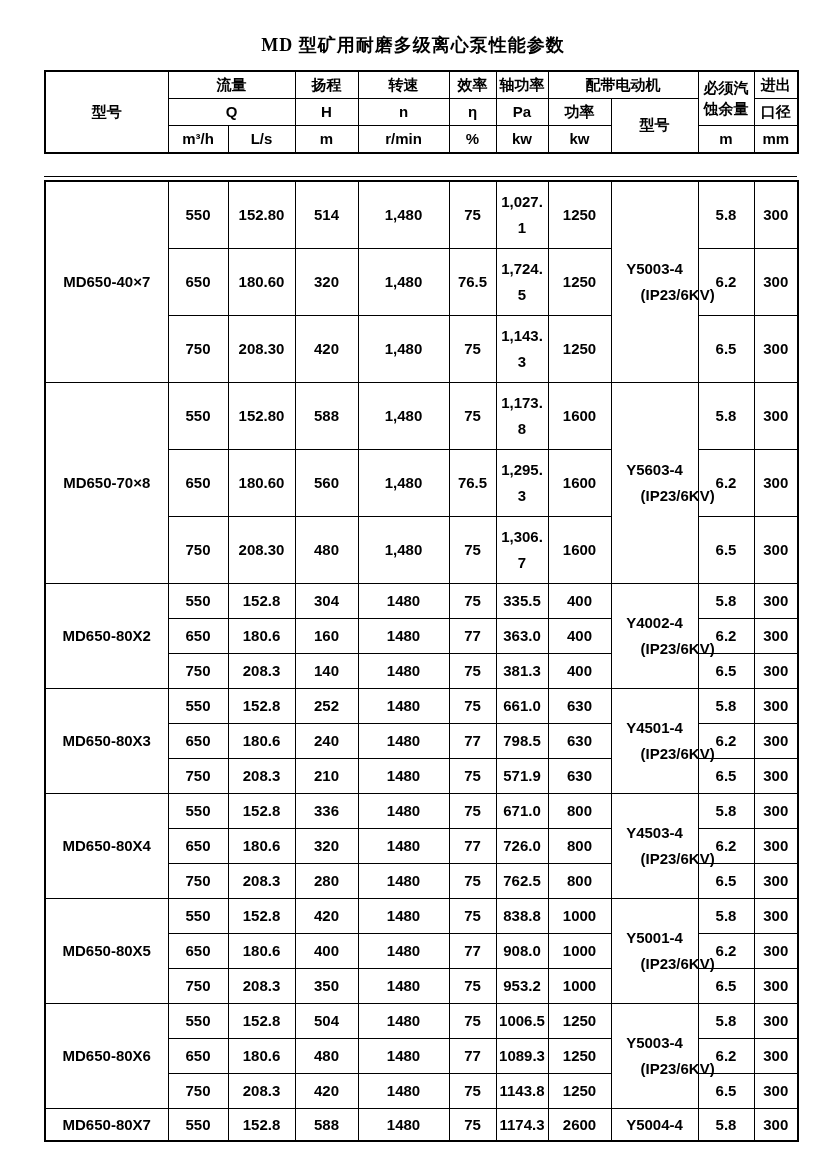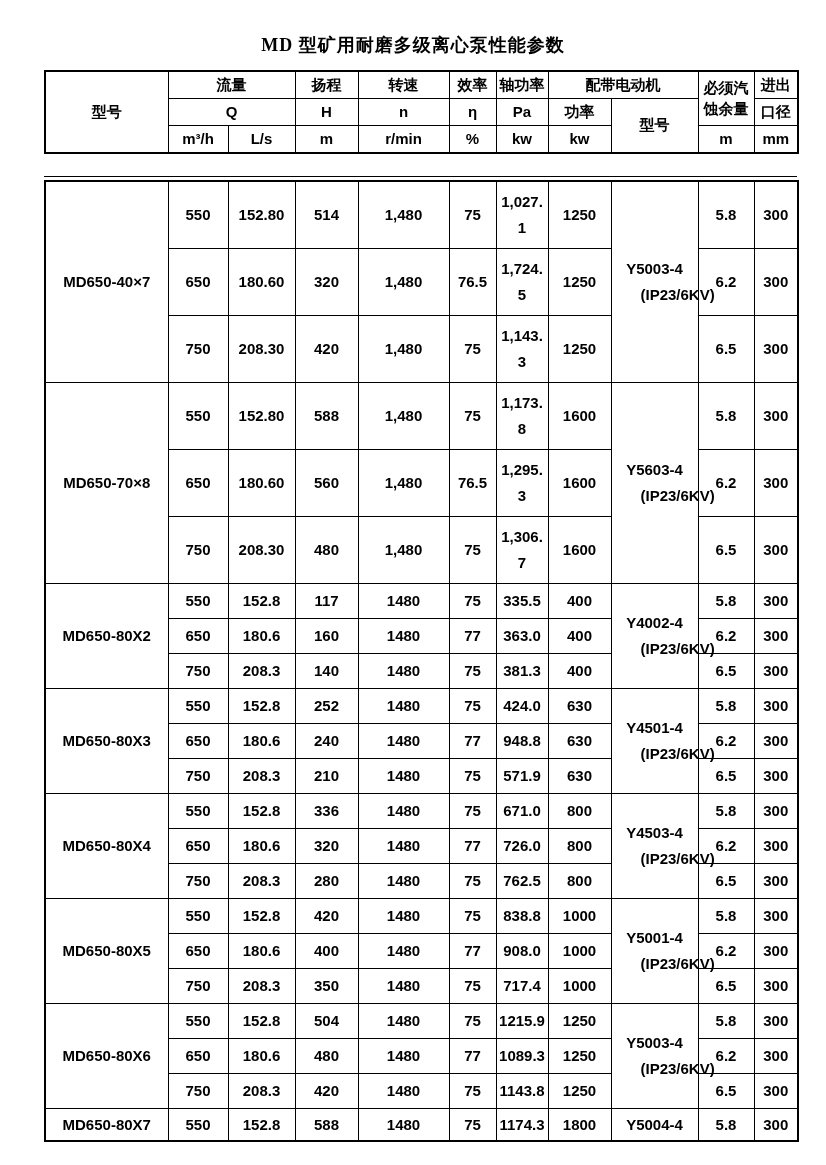--- a/index.html
+++ b/index.html
@@ -210,21 +210,21 @@
             <td>75</td>
             <td class="cell-pa">1,306.7</td>
             <td>1600</td>
             <td>6.5</td>
             <td>300</td>
           </tr>
           <tr style="height: 35px;">
             <td class="model-cell" rowspan="3">MD650-80X2</td>
             <td>550</td>
             <td>152.8</td>
-            <td>117</td>
+            <td>304</td>
             <td>1480</td>
             <td>75</td>
             <td class="cell-pa">335.5</td>
             <td>400</td>
             <td class="motor-cell" rowspan="3"><span>Y4002-4</span><span class="motor-spec">(IP23/6KV)</span></td>
             <td>5.8</td>
             <td>300</td>
           </tr>
           <tr style="height: 35px;">
             <td>650</td>
@@ -248,33 +248,33 @@
             <td>6.5</td>
             <td>300</td>
           </tr>
           <tr style="height: 35px;">
             <td class="model-cell" rowspan="3">MD650-80X3</td>
             <td>550</td>
             <td>152.8</td>
             <td>252</td>
             <td>1480</td>
             <td>75</td>
-            <td class="cell-pa">424.0</td>
+            <td class="cell-pa">661.0</td>
             <td>630</td>
             <td class="motor-cell" rowspan="3"><span>Y4501-4</span><span class="motor-spec">(IP23/6KV)</span></td>
             <td>5.8</td>
             <td>300</td>
           </tr>
           <tr style="height: 35px;">
             <td>650</td>
             <td>180.6</td>
             <td>240</td>
             <td>1480</td>
             <td>77</td>
-            <td class="cell-pa">948.8</td>
+            <td class="cell-pa">798.5</td>
             <td>630</td>
             <td>6.2</td>
             <td>300</td>
           </tr>
           <tr style="height: 35px;">
             <td>750</td>
             <td>208.3</td>
             <td>210</td>
             <td>1480</td>
             <td>75</td>
@@ -341,33 +341,33 @@
             <td>1000</td>
             <td>6.2</td>
             <td>300</td>
           </tr>
           <tr style="height: 35px;">
             <td>750</td>
             <td>208.3</td>
             <td>350</td>
             <td>1480</td>
             <td>75</td>
-            <td class="cell-pa">717.4</td>
+            <td class="cell-pa">953.2</td>
             <td>1000</td>
             <td>6.5</td>
             <td>300</td>
           </tr>
           <tr style="height: 35px;">
             <td class="model-cell" rowspan="3">MD650-80X6</td>
             <td>550</td>
             <td>152.8</td>
             <td>504</td>
             <td>1480</td>
             <td>75</td>
-            <td class="cell-pa">1215.9</td>
+            <td class="cell-pa">1006.5</td>
             <td>1250</td>
             <td class="motor-cell" rowspan="3"><span>Y5003-4</span><span class="motor-spec">(IP23/6KV)</span></td>
             <td>5.8</td>
             <td>300</td>
           </tr>
           <tr style="height: 35px;">
             <td>650</td>
             <td>180.6</td>
             <td>480</td>
             <td>1480</td>
@@ -389,21 +389,21 @@
             <td>300</td>
           </tr>
           <tr style="height: 33px;">
             <td class="model-cell">MD650-80X7</td>
             <td>550</td>
             <td>152.8</td>
             <td>588</td>
             <td>1480</td>
             <td>75</td>
             <td class="cell-pa">1174.3</td>
-            <td>1800</td>
+            <td>2600</td>
             <td class="motor-cell"><span>Y5004-4</span></td>
             <td>5.8</td>
             <td>300</td>
           </tr>
         </tbody>
     </table>
   </div>
 
 </div>
 

